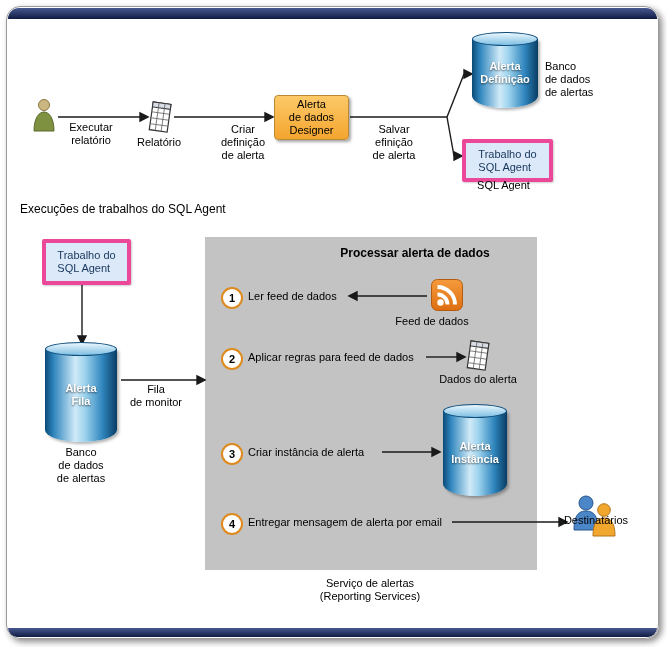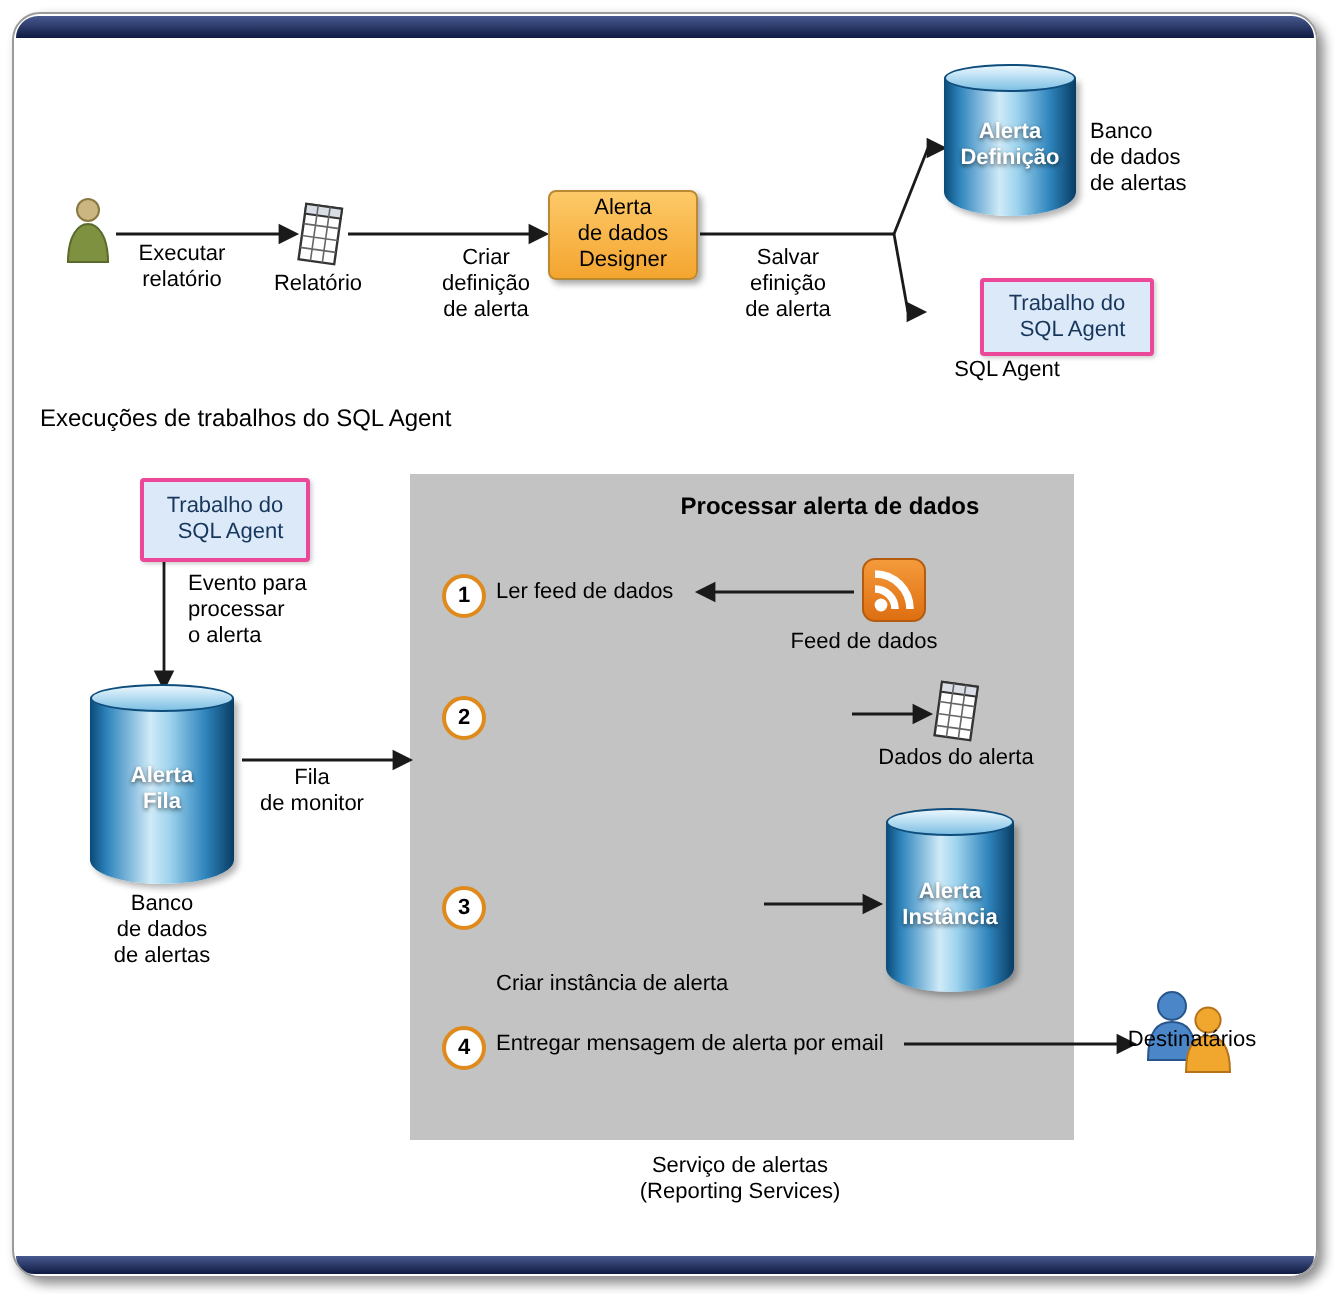--- a/index.html
+++ b/index.html
@@ -21,26 +21,25 @@
   .arrows { position:absolute; left:0; top:0; width:667px; height:647px; pointer-events:none; }
 
   .lbl {
     position:absolute; font-size:11px; line-height:13px;
     white-space:pre-line; color:#000;
   }
   .center { text-align:center; }
 
   .bluebox {
     position:absolute; background:var(--box-blue,#dce9f8);
-    border:2px solid #ec4899; border-radius:2px;
+    border:4px solid #ec4899; border-radius:2px;
     display:flex; align-items:center; justify-content:center;
-    font-size:11px; line-height:13px; text-align:right;
+    font-size:11px; line-height:13px; text-align:left;
     white-space:pre-line; color:#16365c;
     box-shadow:1px 1px 2px rgba(0,0,0,0.2);
-    margin-left:28px;
   }
   .designer-box {
     position:absolute; left:274px; top:95px; width:73px; height:43px;
     background:linear-gradient(180deg,#fdc968,var(--accent-orange,#f4a52f));
     border:1px solid #b98a33; border-radius:4px;
     display:flex; align-items:center; justify-content:center;
     font-size:11px; line-height:13px; text-align:center; white-space:pre-line;
     box-shadow:2px 2px 3px rgba(0,0,0,0.35); color:#000;
   }
 
@@ -161,46 +160,44 @@
 
   <div class="bluebox" style="left:462px; top:139px; width:83px; height:35px;">Trabalho do
 SQL Agent</div>
   <div class="lbl center" style="left:462px; top:179px; width:83px;">SQL Agent</div>
 
   <div class="lbl" style="left:20px; top:203px; font-size:12px;">Execuções de trabalhos do SQL Agent</div>
 
   <div class="bluebox" style="left:42px; top:239px; width:81px; height:38px;">Trabalho do
 SQL Agent</div>
 
-  <div class="lbl" style="left:94px; top:286px; width:90px;">Evento para
-processar
-o alerta</div>
 
   <div class="cyl" style="left:45px; top:342px; width:72px; height:100px;">
     <div class="body"></div>
     <div class="top"></div>
     <div class="label" style="top:40px;">Alerta
 Fila</div>
   </div>
   <div class="lbl center" style="left:40px; top:446px; width:82px;">Banco
 de dados
 de alertas</div>
 
   <div class="lbl center" style="left:124px; top:383px; width:64px;">Fila
 de monitor</div>
 
   <div class="panel-title">Processar alerta de dados</div>
 
   <div class="step-circle" style="left:221px; top:287px;">1</div>
   <div class="lbl" style="left:248px; top:290px;">Ler feed de dados</div>
 
   <div class="step-circle" style="left:221px; top:348px;">2</div>
+  <div class="lbl" style="left:248px; top:351px;">Aplicar regras para feed de dados</div>
 
   <div class="step-circle" style="left:221px; top:443px;">3</div>
-  <div class="lbl" style="left:248px; top:446px;margin-top:40px;">Criar instância de alerta</div>
+  <div class="lbl" style="left:248px; top:446px;">Criar instância de alerta</div>
 
   <div class="step-circle" style="left:221px; top:513px;">4</div>
   <div class="lbl" style="left:248px; top:516px;">Entregar mensagem de alerta por email</div>
 
   <div class="iconbox" style="left:431px; top:279px;">
     <svg width="32" height="32" viewBox="0 0 32 32">
       <defs>
         <linearGradient id="rssg" x1="0" y1="0" x2="0" y2="1">
           <stop offset="0" stop-color="#f59b3c"></stop>
             <stop offset="1" stop-color="#dd6e10"></stop>

